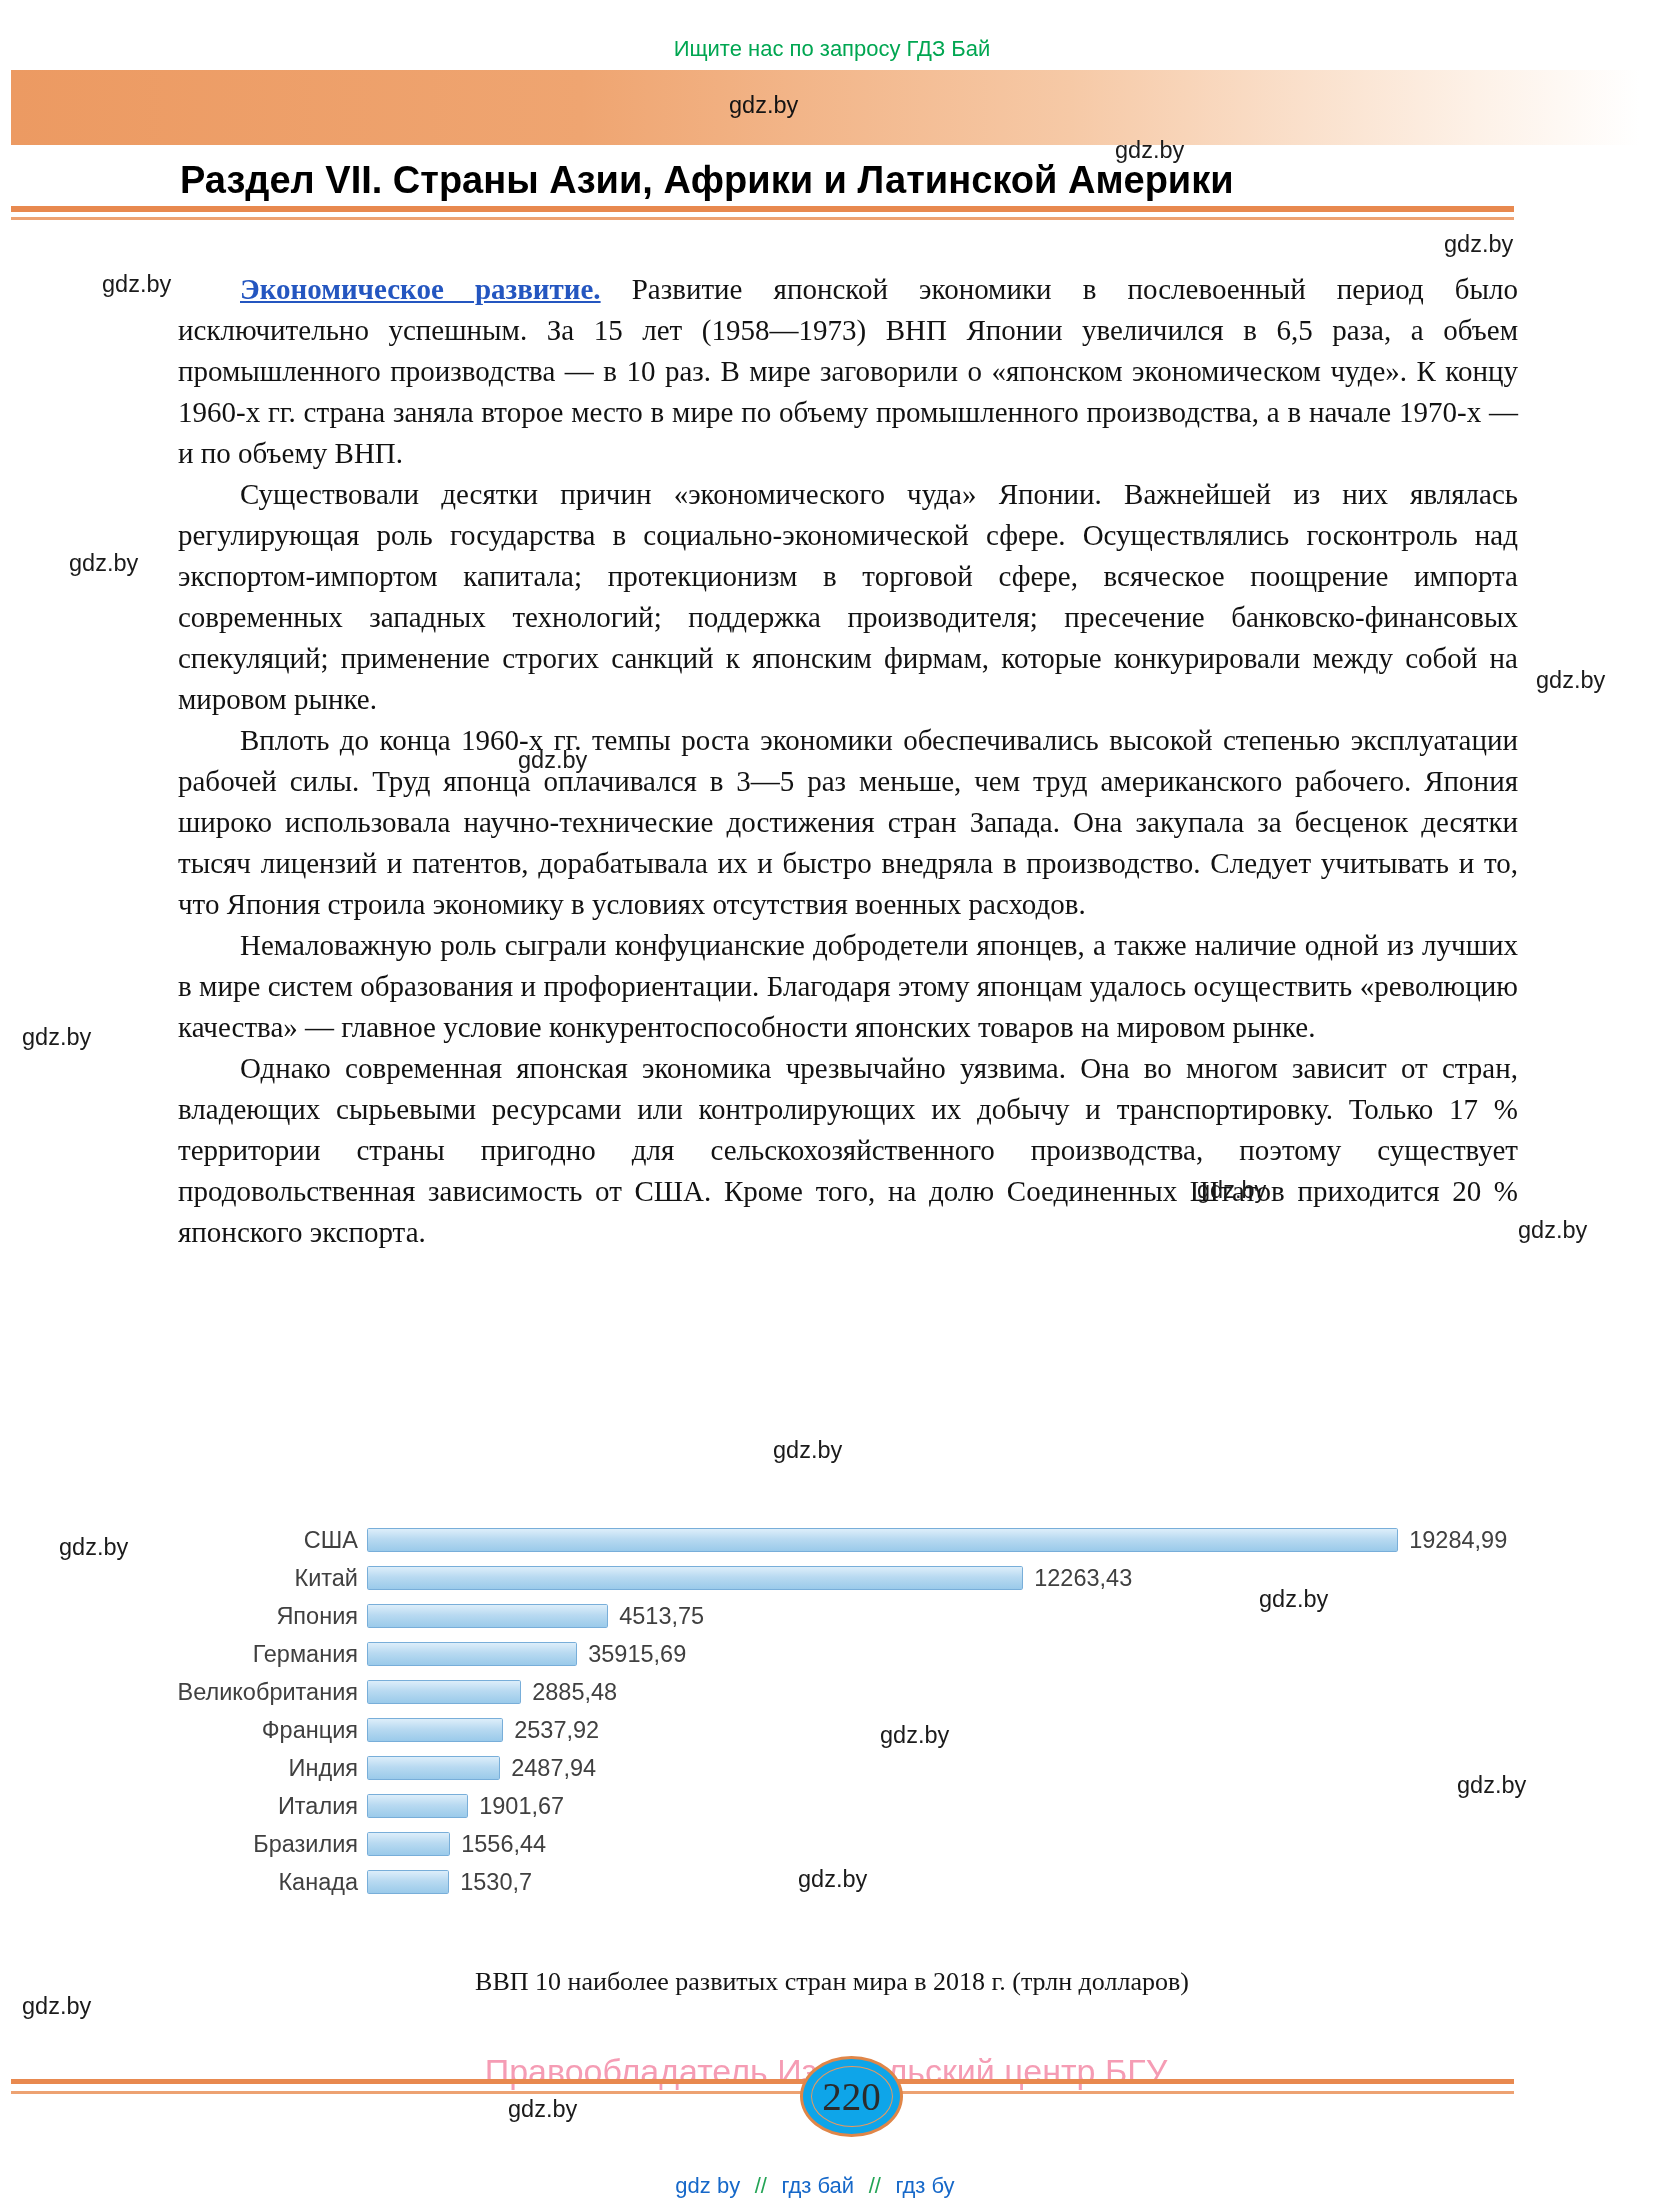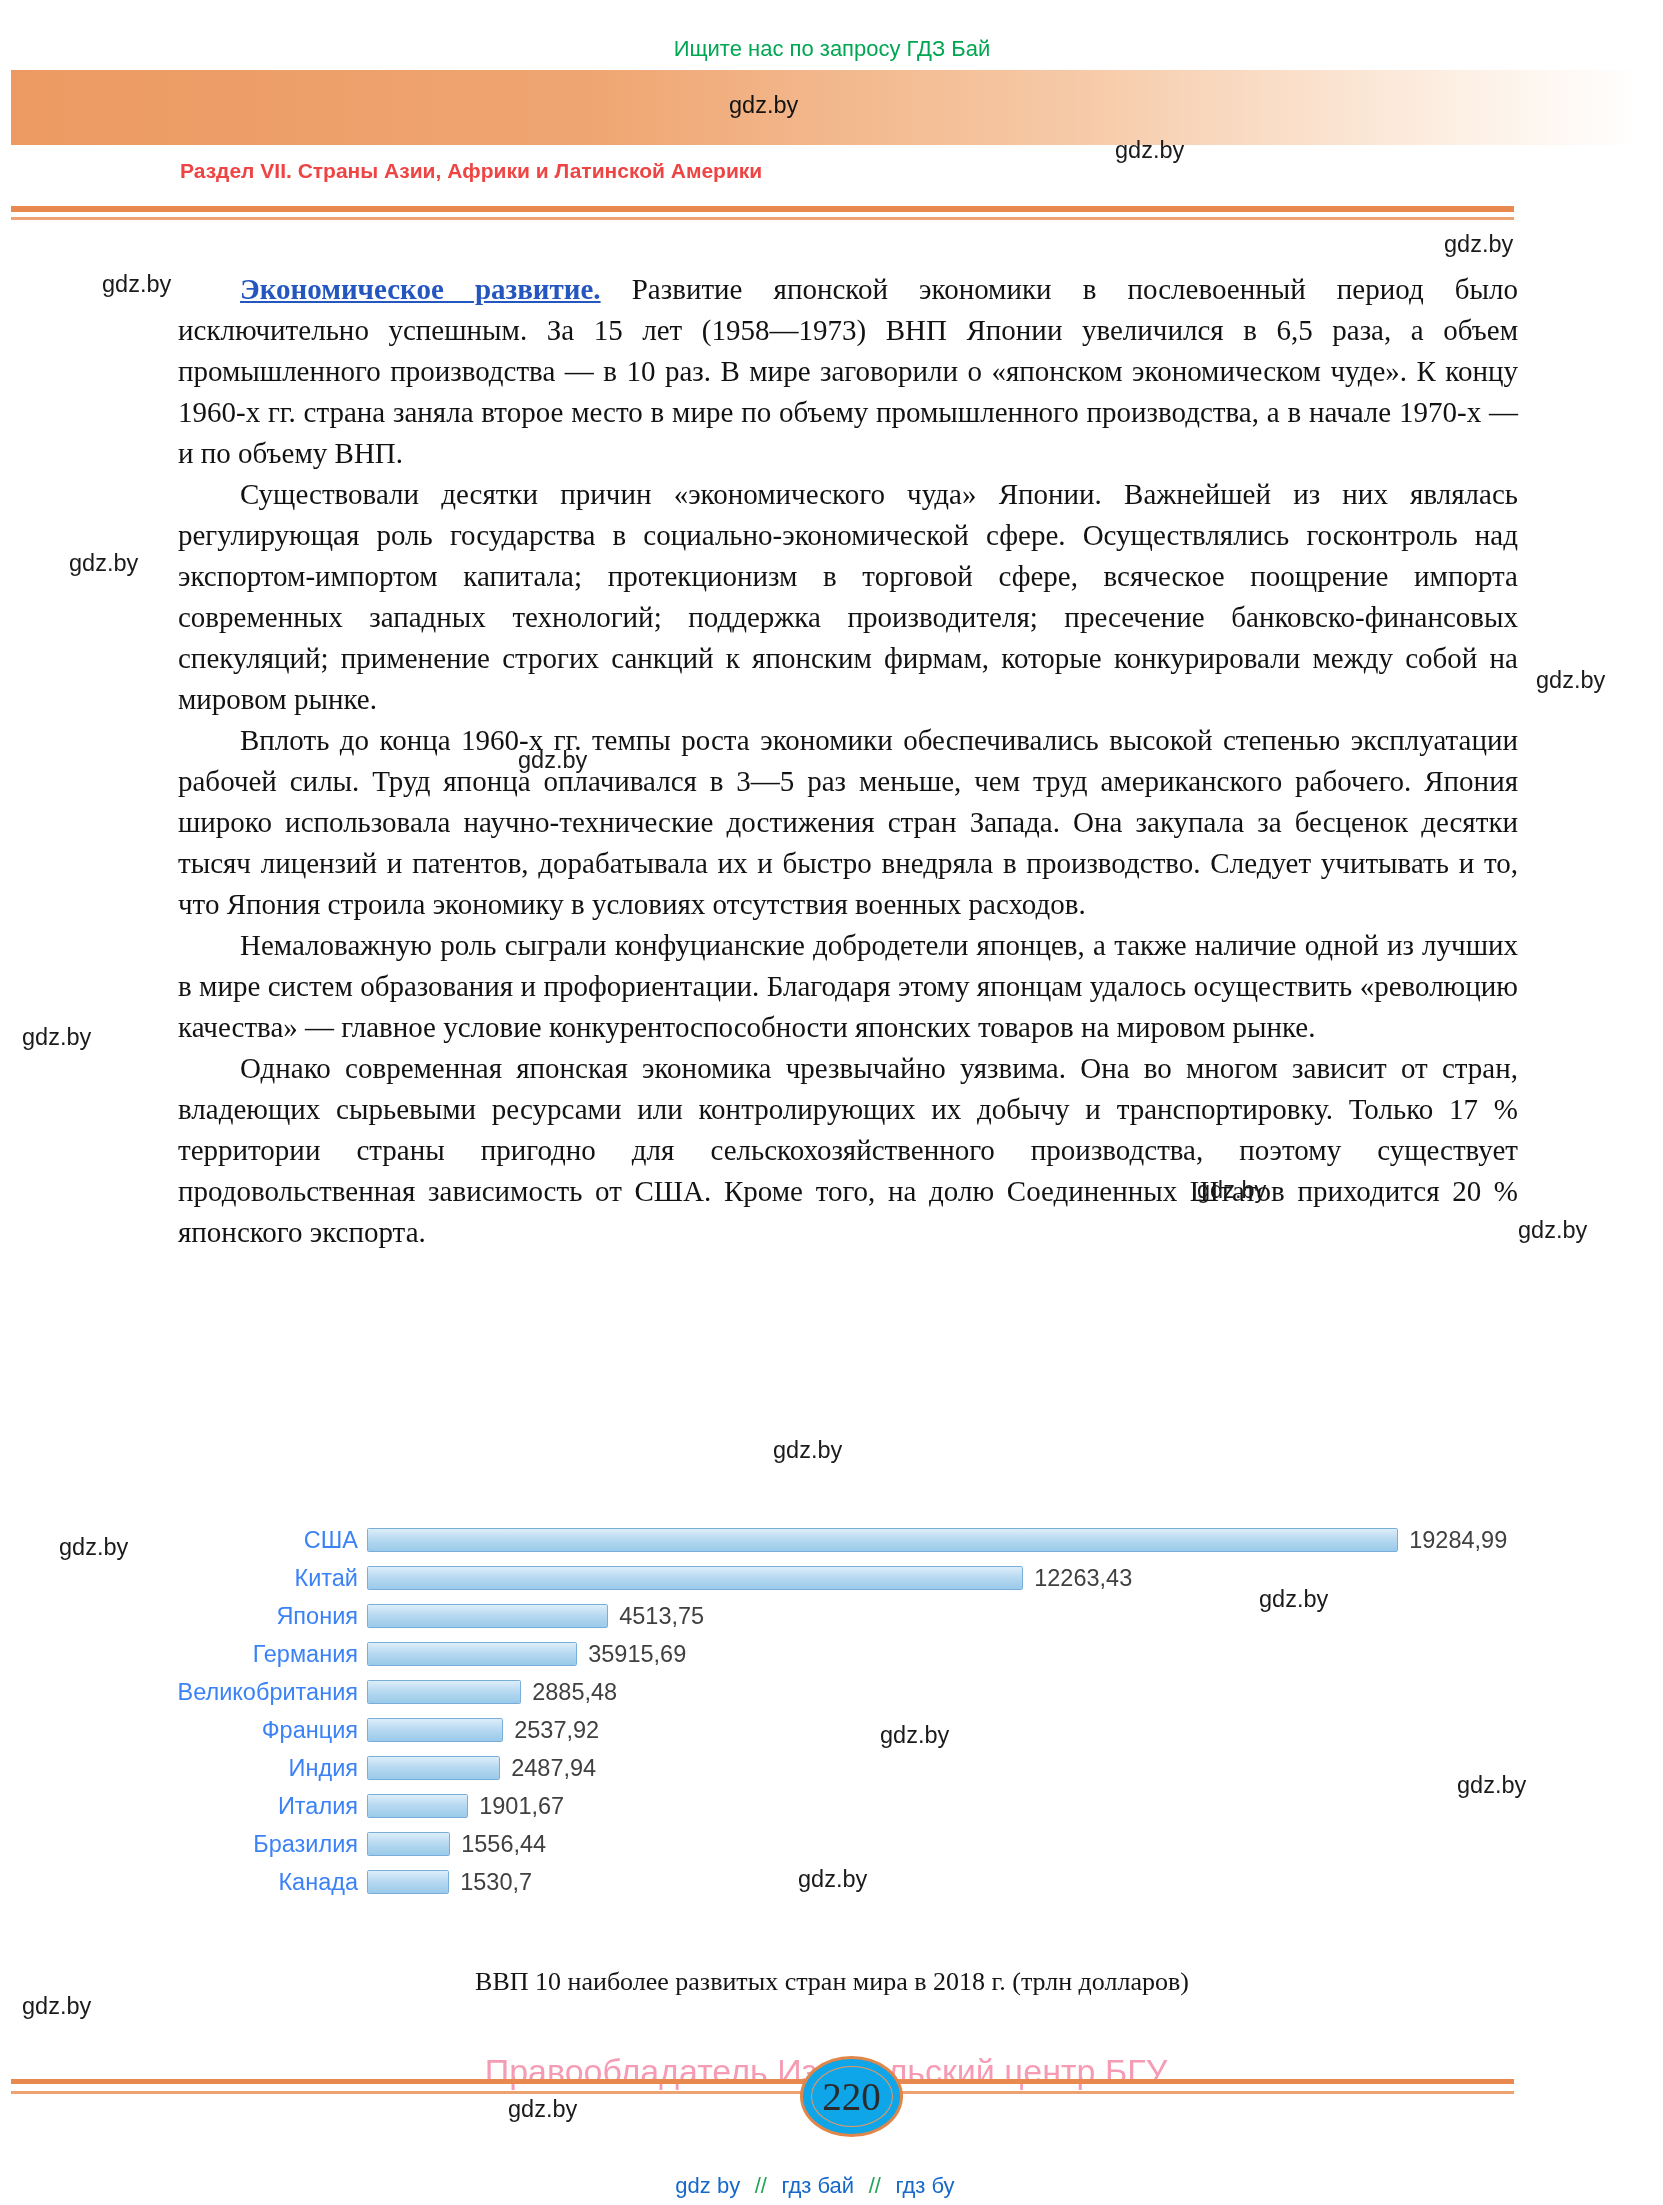--- a/index.html
+++ b/index.html
@@ -9,34 +9,34 @@
   .top-note{position:absolute;left:0;top:8.4px;width:100%;text-align:center;
             font-family:"Liberation Sans","DejaVu Sans",sans-serif;
             font-size:22px;color:#00a651;}
   .top-bar{position:absolute;left:11px;top:42px;width:1629px;height:75px;
            background:linear-gradient(to right,#ec9a62 0%,#efa571 35%,#f6c9a6 65%,#fdf1e7 90%,#ffffff 100%);}
   .bar-wm{position:absolute;left:729px;top:64px;font-family:"Liberation Sans","DejaVu Sans",sans-serif;
           font-size:23.5px;color:#141414;}
 
   .doc-title{position:absolute;left:180px;top:131px;margin:0;
              font-family:"Liberation Sans","DejaVu Sans",sans-serif;
-             font-size:21px;font-weight:700;color:#ef4444;}
+             font-size:38px;font-weight:700;color:#000000;}
   .rule{position:absolute;left:11px;width:1503px;}
   .rule-a1{top:178px;height:5.9px;background:#e8894f;}
   .rule-a2{top:189px;height:3.4px;background:#eda272;}
 
   .content{position:absolute;left:178px;top:241px;width:1340px;
            font-size:29px;line-height:41px;text-align:justify;}
   .content p{margin:0;text-indent:62px;}
   .lead{color:#2456c0;font-weight:700;text-decoration:underline;}
 
   .chart{position:absolute;left:126px;top:1493px;}
   .crow{display:flex;align-items:center;height:38px;}
   .clabel{width:237px;padding-right:5px;box-sizing:border-box;text-align:right;
-          font-family:"Liberation Sans","DejaVu Sans",sans-serif;font-size:23.5px;color:#3b82f6;}
+          font-family:"Liberation Sans","DejaVu Sans",sans-serif;font-size:23.5px;color:#404040;}
   .cbar{height:23.5px;margin-left:4.2px;border:0.8px solid #78aed9;border-radius:1.7px;box-sizing:border-box;
         background:linear-gradient(to bottom,#ddeefa 0%,#b9daf1 45%,#9acaea 100%);}
   .cval{margin-left:11px;font-family:"Liberation Sans","DejaVu Sans",sans-serif;
         font-size:23.5px;color:#404040;white-space:nowrap;}
 
   .caption{position:absolute;left:0;top:1939px;width:1664px;text-align:center;
            font-family:Liberation Serif, serif;font-size:26px;color:#151515;}
 
   .pink-wm{position:absolute;left:0;top:2024px;width:1652px;text-align:center;
            font-family:"Liberation Sans","DejaVu Sans",sans-serif;

